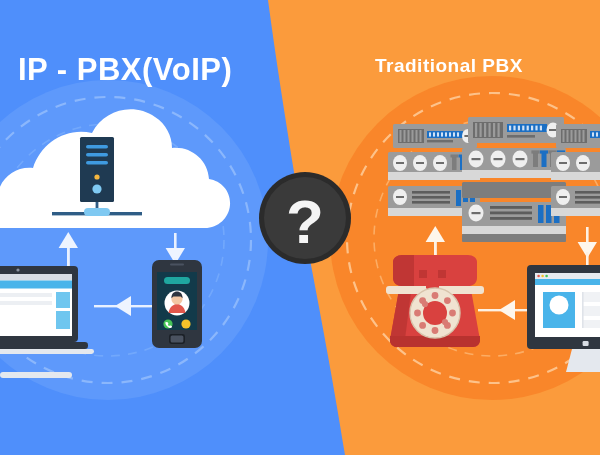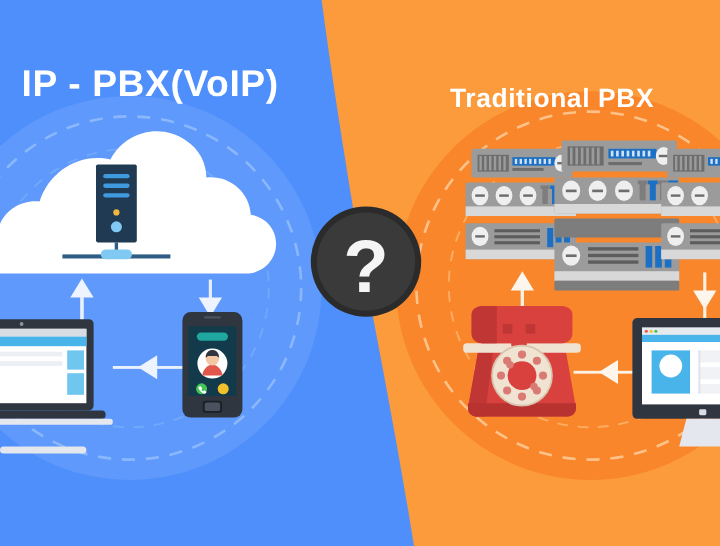--- a/index.html
+++ b/index.html
@@ -9,21 +9,21 @@
     position:relative;width:600px;height:455px;overflow:hidden;
     background:#4f8ffb;
   }
   #stage svg.layer{position:absolute;top:0;left:0;width:600px;height:455px;display:block;}
   .title{
     position:absolute;color:#ffffff;font-weight:bold;
     letter-spacing:0.5px;white-space:nowrap;
     font-family:"Liberation Sans","DejaVu Sans",sans-serif;
   }
   #title-voip{left:18px;top:52px;font-size:31px;}
-  #title-trad{left:375px;top:69px;font-size:22px;}
+  #title-trad{left:375px;top:55px;font-size:19px;}
 </style>
 </head>
 <body>
 
 <div id="stage">
 
   <svg class="layer" viewBox="0 0 600 455">
     <defs>
       <clipPath id="clipLeft">
         <path d="M0,0 L268,0 C276,60 284,110 292,160 C305,240 325,330 345,455 L0,455 Z"></path>

